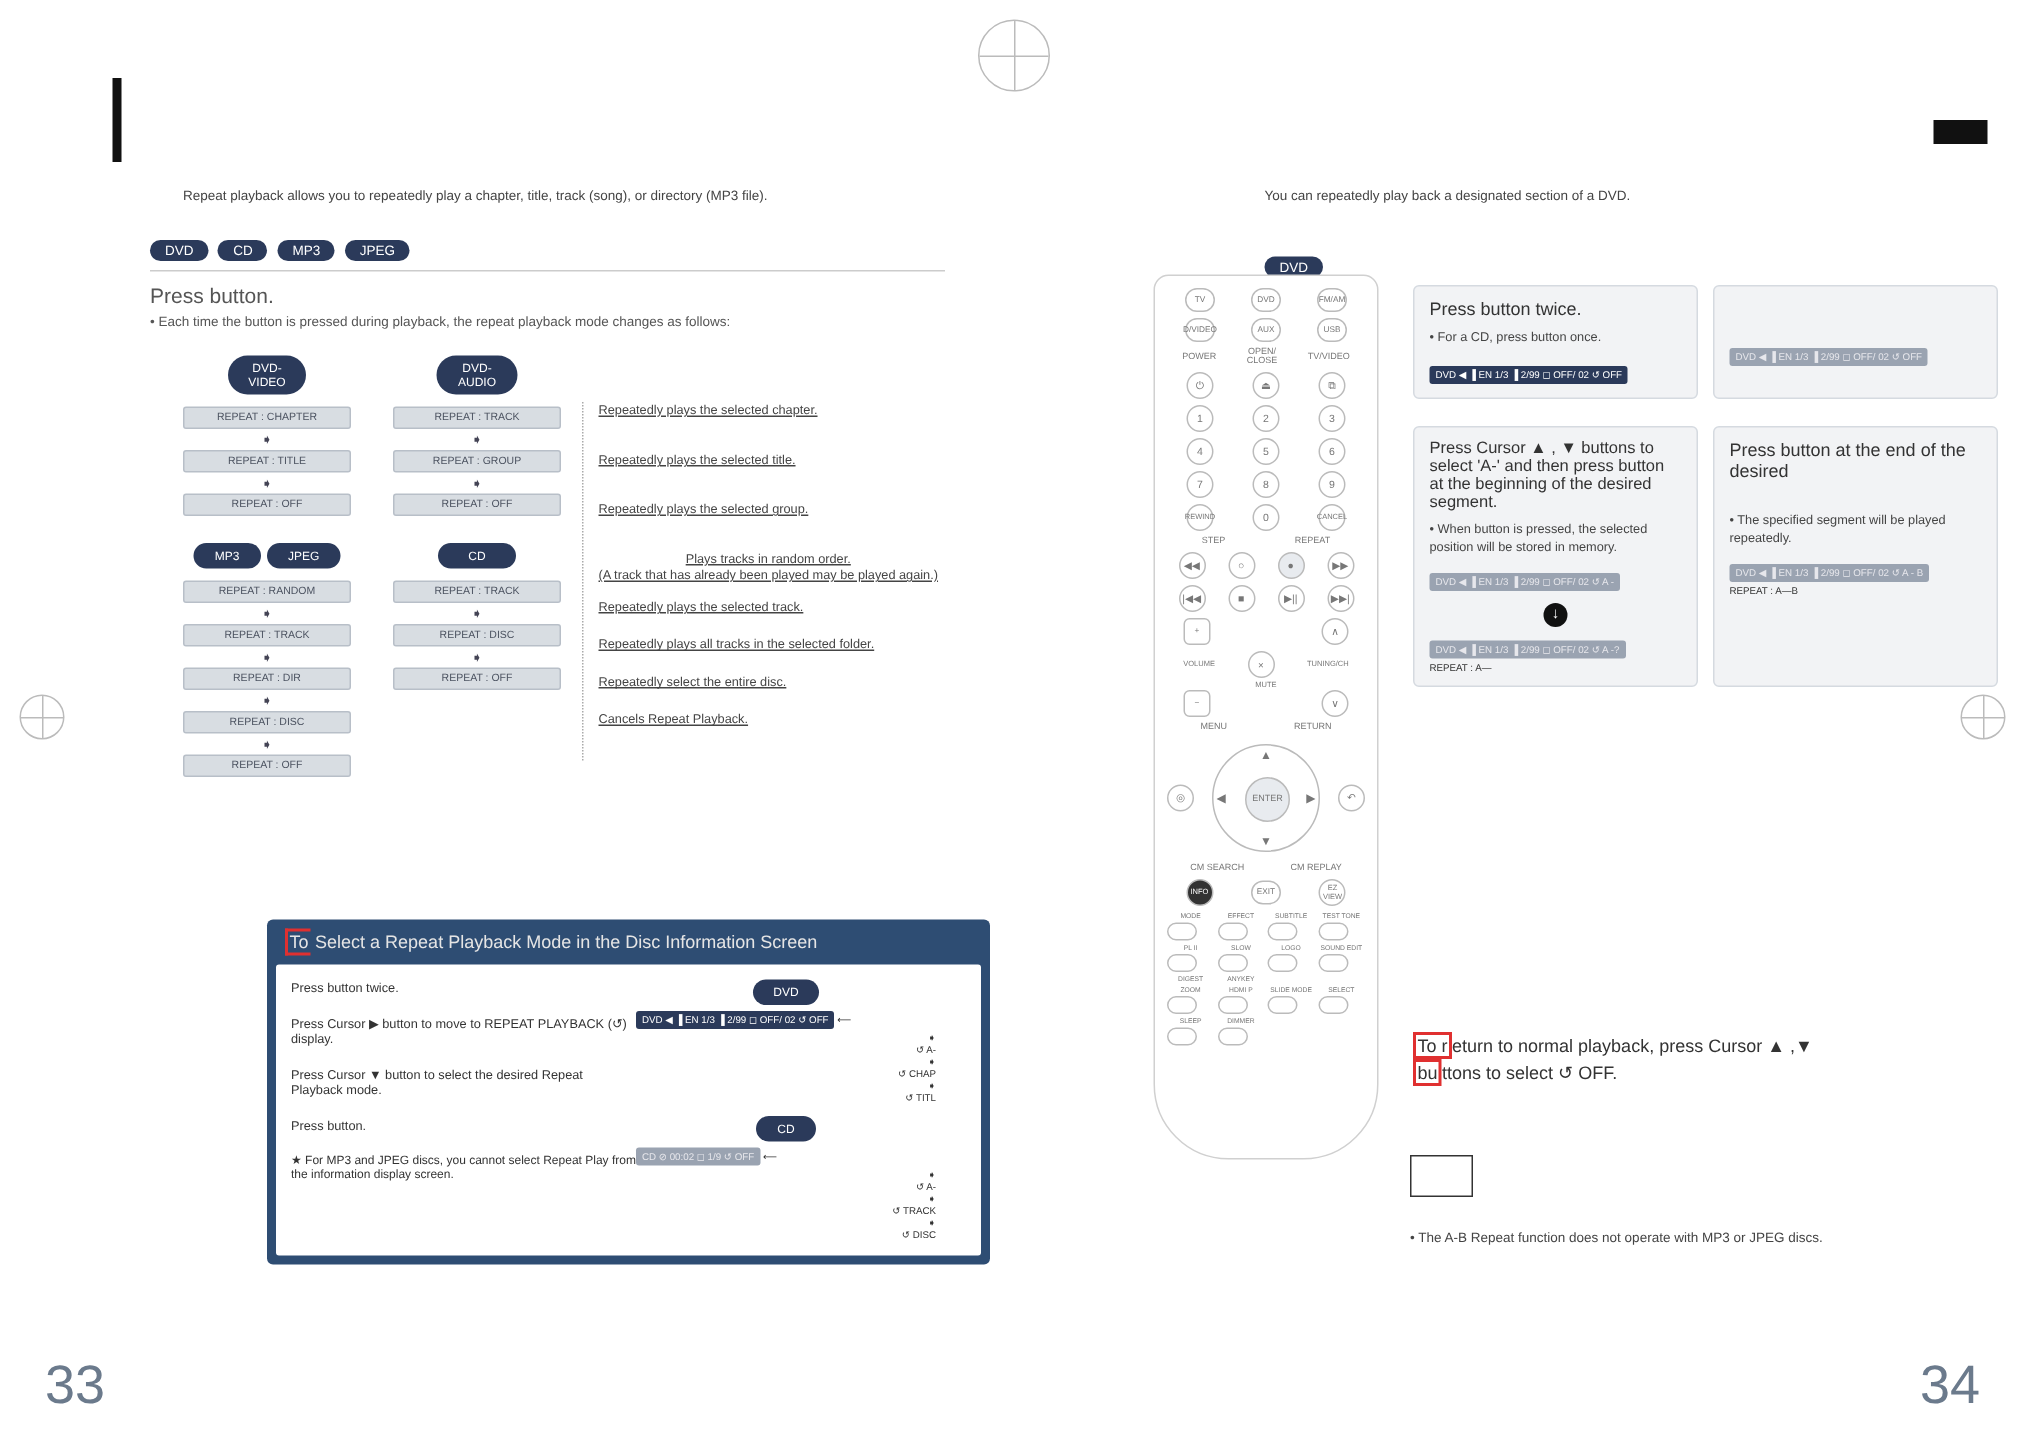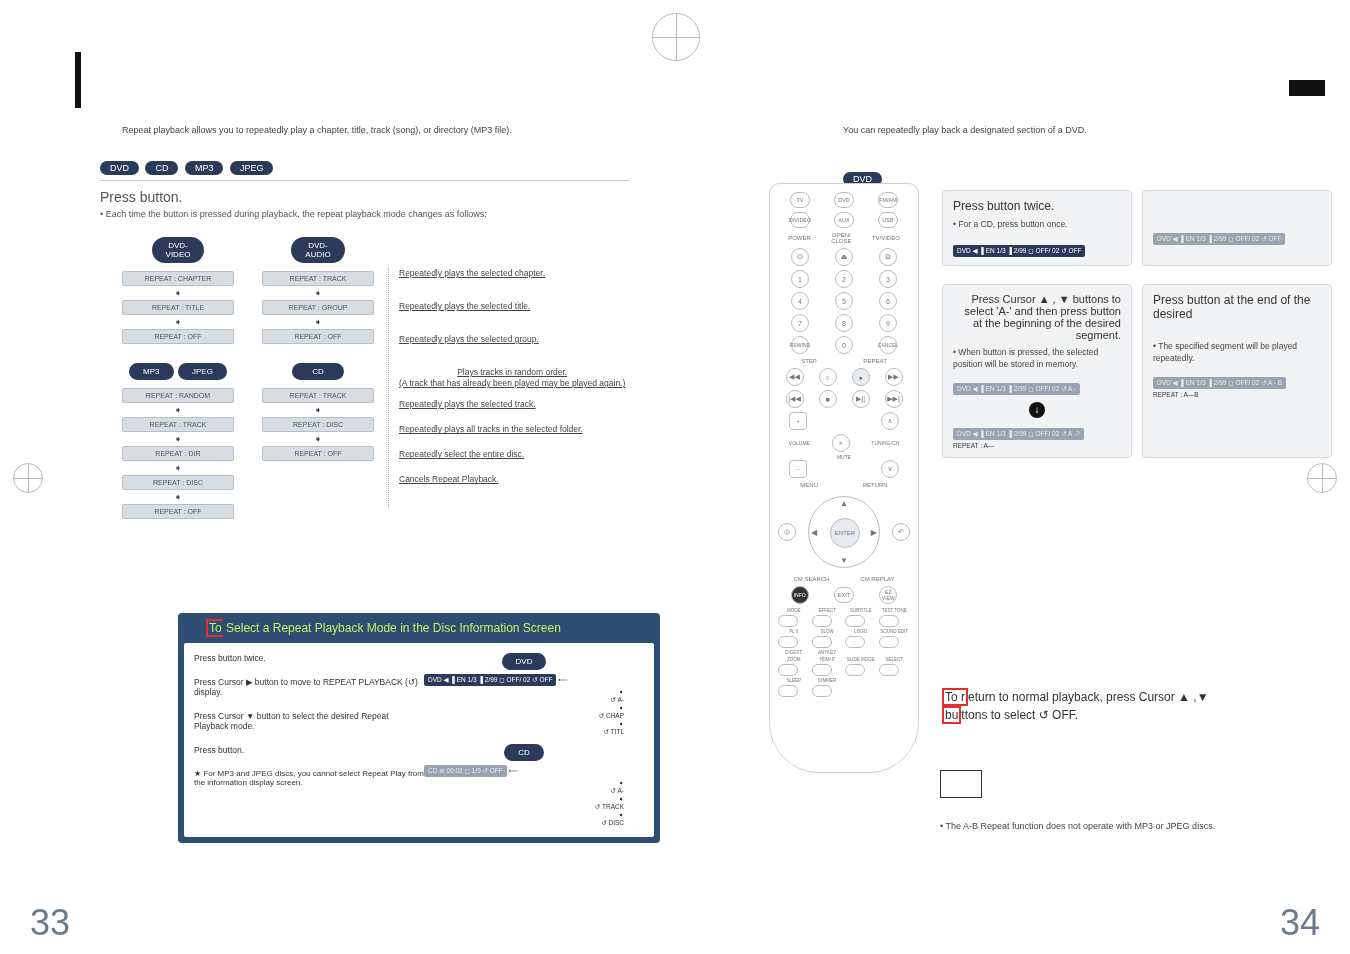--- a/index.html
+++ b/index.html
@@ -133,22 +133,22 @@
     top: 613px;
     left: 178px;
     width: 470px;
     background: #2e4d73;
     color: #fff;
     border-radius: 4px;
     padding: 6px;
   }
   .blue-panel-title {
     font-size: 12px;
-    color: #bef264;
-    margin-left: 22px;
+    color: #e5e5e5;
+    margin-left: 6px;
     margin-bottom: 6px;
   }
   .blue-panel-inner {
     background: #fff;
     color: #333;
     padding: 10px;
     border-radius: 2px;
     font-size: 9px;
   }
   .bp-row { display: flex; }
@@ -573,21 +573,21 @@
       <div class="rb-title">Press              button twice.</div>
       <div class="rb-sub">• For a CD, press            button once.</div>
       <div style="margin-top:8px;"><span class="osd-bar">DVD  ◀ ▐ EN 1/3 ▐ 2/99 ◻ OFF/ 02  ↺ OFF</span></div>
     </div>
     <div class="rb">
       <div style="margin-top:28px;"><span class="osd-bar gray">DVD  ◀ ▐ EN 1/3 ▐ 2/99 ◻ OFF/ 02  ↺ OFF</span></div>
     </div>
   </div>
   <div class="rb-row">
     <div class="rb">
-      <div class="rb-title" style="font-size:11px;text-align:right;">Press Cursor ▲ , ▼  buttons to select 'A-' and then press            button at the beginning of the desired segment.</div>
+      <div class="rb-title" style="font-size:11px;">Press Cursor ▲ , ▼  buttons to select 'A-' and then press            button at the beginning of the desired segment.</div>
       <div class="rb-sub">• When            button is pressed, the selected position will be stored in memory.</div>
       <div style="margin-top:6px;"><span class="osd-bar gray">DVD  ◀ ▐ EN 1/3 ▐ 2/99 ◻ OFF/ 02  ↺ A -</span></div>
       <div style="text-align:center; margin:4px 0;"><span style="display:inline-block;width:16px;height:16px;background:#111;color:#fff;border-radius:50%;font-size:10px;line-height:16px;">↓</span></div>
       <div><span class="osd-bar gray">DVD  ◀ ▐ EN 1/3 ▐ 2/99 ◻ OFF/ 02  ↺ A -?</span></div>
       <div class="micro" style="margin-top:2px;">REPEAT : A—</div>
     </div>
     <div class="rb">
       <div class="rb-title">Press            button at the end of the desired</div>
       <div class="rb-sub" style="margin-top:20px;">• The specified segment will be played repeatedly.</div>
       <div style="margin-top:6px;"><span class="osd-bar gray">DVD  ◀ ▐ EN 1/3 ▐ 2/99 ◻ OFF/ 02  ↺ A - B</span></div>

